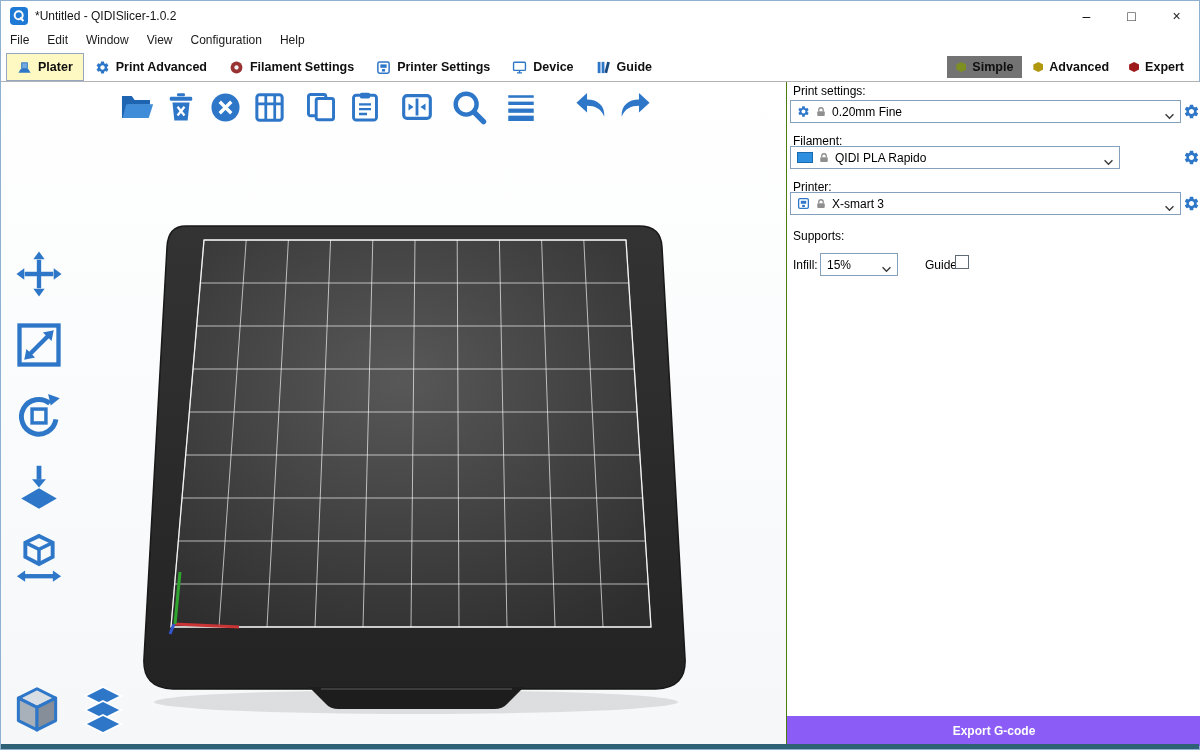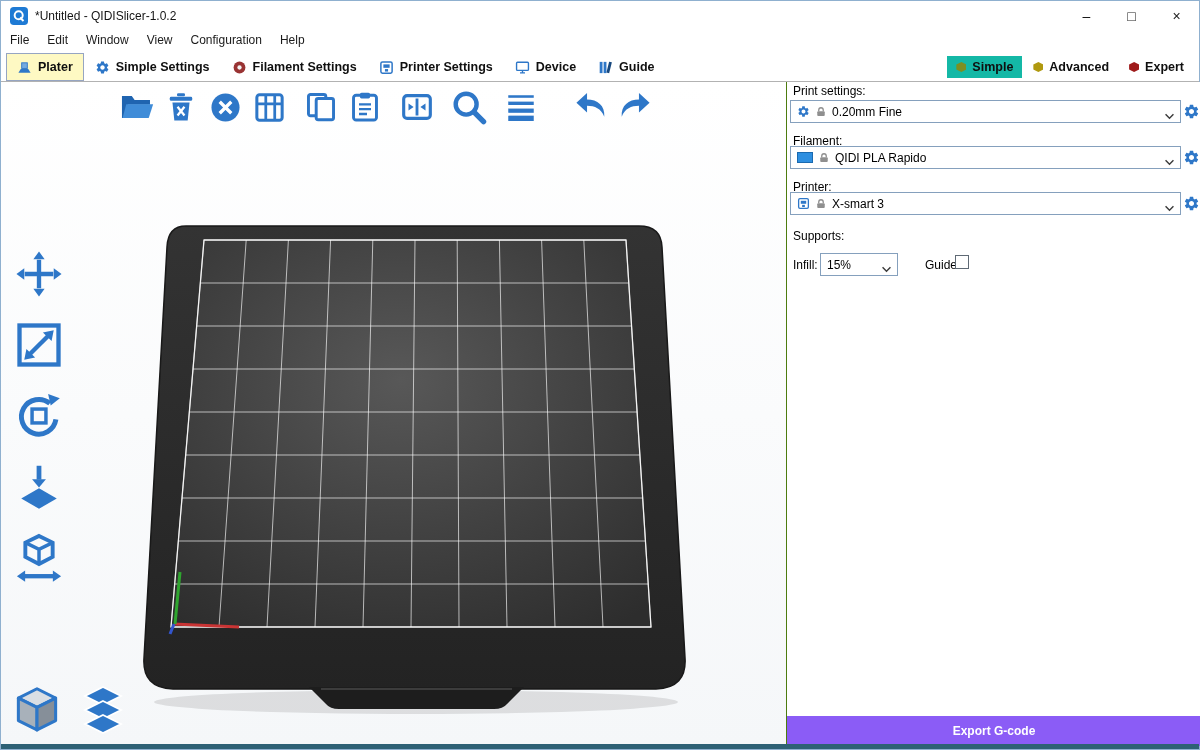--- a/index.html
+++ b/index.html
@@ -15,21 +15,21 @@
   
   .menubar{position:absolute;left:0;top:30px;width:100%;height:22px;display:flex;align-items:flex-start;box-sizing:border-box}
   .menu-item{padding:2px 9px;font-size:12px;color:#1a1a1a}
 
   
   .tabbar{position:absolute;left:0;top:52px;width:100%;height:29px;border-bottom:1px solid #b2b2b2;display:flex;align-items:stretch;padding-left:5px;box-sizing:border-box;background:#fff}
   .tab{display:flex;align-items:center;gap:6px;padding:0 10px;font-size:12.5px;font-weight:700;color:#0f0f0f;border:1px solid transparent}
   .tab.active{background:#fef9c3;border-color:#96a5c2}
   .modes{margin-left:auto;display:flex;align-items:center;gap:2px;padding-right:6px}
   .mode{display:flex;align-items:center;gap:6px;padding:4px 9px;font-size:12.5px;font-weight:700;color:#0f0f0f}
-  .mode.active{background:#14b8a6}
+  .mode.active{background:#737373}
   .hex{width:10px;height:10px;clip-path:polygon(50% 0,100% 25%,100% 75%,50% 100%,0 75%,0 25%)}
 
   
   .viewport{position:absolute;left:0;top:81px;width:785px;height:664px;background:linear-gradient(#ffffff,#f5f7f9);overflow:hidden}
   .vp-top-toolbar{position:absolute;left:114px;top:4px;display:flex;align-items:center}
   .tb-btn{width:44px;height:42px;display:flex;align-items:center;justify-content:center}
   .ml8{margin-left:8px}.ml26{margin-left:26px}
   .vp-left-toolbar{position:absolute;left:10px;top:164px;display:flex;flex-direction:column;gap:15px}
   .gz-btn{width:56px;height:56px;display:flex;align-items:center;justify-content:center}
   .bed{position:absolute;left:128px;top:138px}
@@ -40,21 +40,21 @@
   .sidebar{position:absolute;left:785px;top:81px;width:415px;height:664px;background:#fff;border-left:1px solid #4d7c0f;box-sizing:border-box}
   .sb-label{position:absolute;font-size:12px;color:#000;white-space:nowrap}
   .combo{position:absolute;height:23px;background:#fff;border:1px solid #85a0bd;display:flex;align-items:center;gap:5px;padding:0 22px 0 6px;box-sizing:border-box;font-size:12px;color:#000}
   .combo .chev{position:absolute;right:5px;top:8px}
   .combo-text{white-space:nowrap;overflow:hidden}
   .gearbtn{position:absolute;width:18px;height:18px;display:flex;align-items:center;justify-content:center}
   .lbl-print{left:6px;top:2px}
   .combo-print{left:3px;top:18px;width:391px}
   .g1{left:395px;top:20px}
   .lbl-filament{left:6px;top:52px}
-  .combo-filament{left:3px;top:64px;width:391px}
+  .combo-filament{left:3px;top:64px;width:330px}
   .g2{left:395px;top:66px}
   .lbl-printer{left:6px;top:98px}
   .combo-printer{left:3px;top:110px;width:391px}
   .g3{left:395px;top:112px}
   .lbl-supports{left:6px;top:147px}
   .combo-supports{left:60px;top:142px;width:335px;padding-left:20px}
   .lbl-infill{left:6px;top:176px}
   .combo-infill{left:33px;top:171px;width:78px}
   .lbl-brim{left:138px;top:176px}
   .checkbox{position:absolute;left:168px;top:173px;width:14px;height:14px;border:1px solid #5f6a75;background:#fff;box-sizing:border-box}
@@ -108,21 +108,21 @@
           </svg>
         </span>
       <span>Plater</span>
     </div>
     <div class="tab">
       <span style="display:flex">
           <svg width="15" height="15" viewBox="0 0 24 24">
             <use href="#gear" fill="#2e77c8"></use>
           </svg>
         </span>
-      <span>Simple Settings</span>
+      <span>Print Advanced</span>
     </div>
     <div class="tab">
       <span style="display:flex">
           <svg width="15" height="15" viewBox="0 0 16 16">
             <circle cx="8" cy="8" r="6.3" fill="#993333"></circle>
             <circle cx="8" cy="8" r="2.3" fill="#f2f2f2"></circle>
           </svg>
         </span>
       <span>Filament Settings</span>
     </div>

